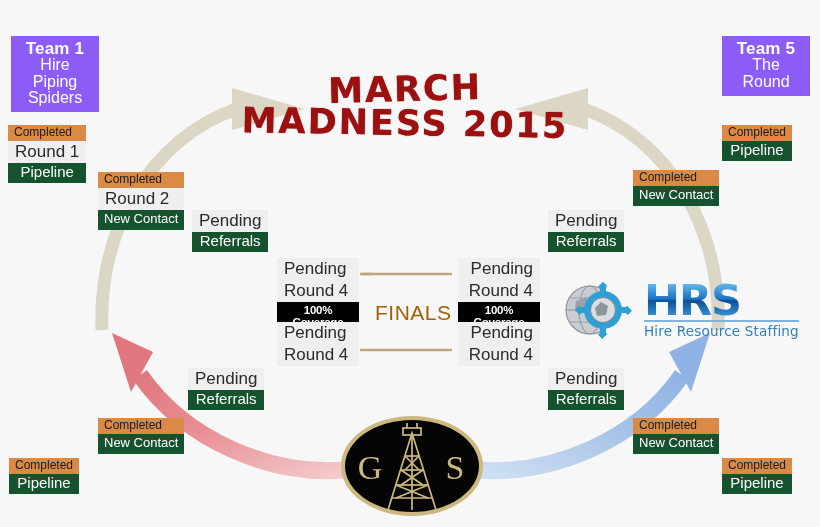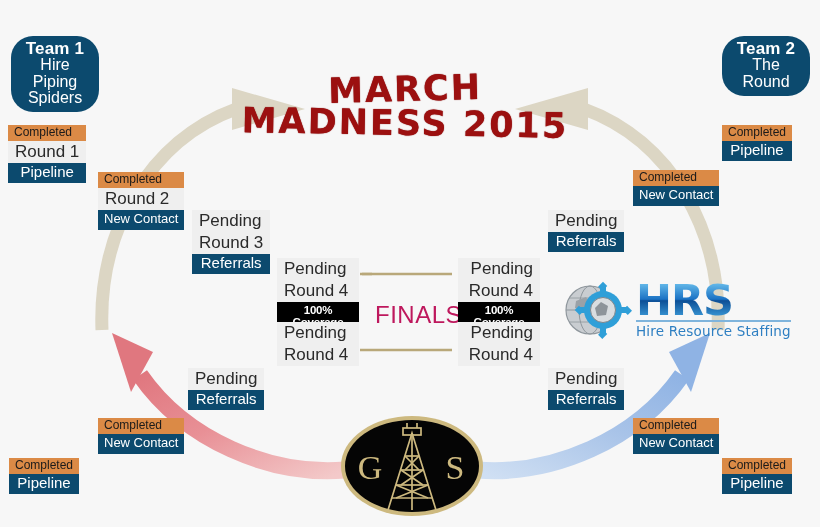--- a/index.html
+++ b/index.html
@@ -2,41 +2,41 @@
 <html><head>
 <meta charset="utf-8">
 <style>
   html,body{margin:0;padding:0;background:#ffffff;}
   body{font-family:"Liberation Sans", sans-serif;}
   #stage{position:relative;width:820px;height:527px;background:#f7f7f7;overflow:hidden;}
 
   .svg-layer{position:absolute;left:0;top:0;width:820px;height:527px;pointer-events:none;}
 
   
-  .team-box{position:absolute;background:#0c4a6e;color:#ffffff;text-align:center;
-            padding:4px 0 6px 0;line-height:1.02;border-radius:22px;}
+  .team-box{position:absolute;background:#8b5cf6;color:#ffffff;text-align:center;
+            padding:4px 0 6px 0;line-height:1.02;}
   .team-box .tname{font-weight:bold;font-size:17px;display:block;letter-spacing:0.2px;}
   .team-box .tsub{font-size:16px;display:block;}
 
   
   .stack{position:absolute;}
   .row{display:block;white-space:nowrap;line-height:1.12;}
   .r-orange{background:#db8a46;color:#1a1a1a;font-size:12px;padding:1px 6px 2px 6px;}
   .r-grey{background:#efefef;color:#2a2a2a;font-size:17px;padding:1px 7px 2px 7px;}
-  .r-black{background:#0c4a6e;color:#ffffff;font-size:15px;padding:1px 7px 2px 7px;}
+  .r-black{background:#14532d;color:#ffffff;font-size:15px;padding:1px 7px 2px 7px;}
   .r-black.small{font-size:13px;font-weight:normal;padding:2px 6px 3px 6px;}
   .ra-r{text-align:right;}
   .ra-l{text-align:left;}
   .ra-c{text-align:center;}
 
   .blk-cov{background:#000;color:#fff;font-size:11.5px;font-weight:bold;
            padding:2px 5px 3px 5px;letter-spacing:-0.2px;display:block;text-align:center;}
 
   
-  .finals-word{position:absolute;font-size:24px;color:#be185d;letter-spacing:0.5px;}
+  .finals-word{position:absolute;font-size:21px;color:#a16207;letter-spacing:0.5px;}
 
   
   .title-wrap{position:absolute;text-align:center;color:#9c1010;
               font-family:"DejaVu Sans", sans-serif;font-weight:bold;
               line-height:0.98;text-shadow:0 0 1px #7e0707;}
   .title-wrap .l1{font-size:35px;display:block;letter-spacing:2px;
                   transform:rotate(-1.5deg);}
   .title-wrap .l2{font-size:35px;display:block;letter-spacing:2px;
                   transform:rotate(1deg);}
 
@@ -45,21 +45,21 @@
   .hpp .main{font-family:"Liberation Serif", serif;font-style:italic;font-weight:bold;
              font-size:46px;color:#cf2027;letter-spacing:-1px;line-height:0.9;
              position:relative;z-index:2;}
   .hpp .tag{font-family:"DejaVu Sans", sans-serif;font-style:italic;font-weight:bold;
             font-size:11px;color:#151515;letter-spacing:0.6px;margin-top:-8px;position:relative;z-index:2;}
   .hpp .sub{font-family:"Liberation Serif", serif;font-style:italic;font-size:11.5px;
             color:#2a2a2a;margin-top:6px;letter-spacing:0.1px;}
 
   
   .hrs{position:absolute;display:flex;align-items:center;}
-  .hrs .words{margin-left:4px;}
+  .hrs .words{margin-left:12px;}
   .hrs .main{font-family:"DejaVu Sans", sans-serif;font-weight:bold;font-size:43px;
              line-height:0.9;letter-spacing:-1px;
              background:linear-gradient(180deg,#6fc4ef 0%,#1b72c4 48%,#0d4f96 52%,#3fa0dd 100%);
              -webkit-background-clip:text;background-clip:text;color:transparent;
              -webkit-text-fill-color:transparent;}
   .hrs .tag{font-family:"DejaVu Sans", sans-serif;font-size:13.5px;color:#2e7fc2;
             letter-spacing:0.2px;margin-top:1px;}
   .hrs .rule{height:2px;background:#7fb4dc;margin:1px 0 1px 0;}
 
   
@@ -118,40 +118,39 @@
   </div>
 
   <div class="team-box" style="left:11px;top:36px;width:88px;">
     <span class="tname">Team 1</span>
     <span class="tsub">Hire</span>
     <span class="tsub">Piping</span>
     <span class="tsub">Spiders</span>
   </div>
 
   <div class="team-box" style="left:722px;top:36px;width:88px;">
-    <span class="tname">Team 2</span>
+    <span class="tname">Team 5</span>
     <span class="tsub">The</span>
     <span class="tsub">Round</span>
   </div>
 
   <div class="stack" style="left:8px;top:125px;">
     <span class="row r-orange ra-l">Completed</span>
     <span class="row r-grey ra-l">Round 1</span>
     <span class="row r-black ra-c">Pipeline</span>
   </div>
 
   <div class="stack" style="left:98px;top:172px;">
     <span class="row r-orange ra-l">Completed</span>
     <span class="row r-grey ra-l">Round 2</span>
     <span class="row r-black small ra-c">New Contact</span>
   </div>
 
   <div class="stack" style="left:192px;top:210px;">
     <span class="row r-grey ra-l">Pending</span>
-    <span class="row r-grey ra-l">Round 3</span>
     <span class="row r-black ra-c">Referrals</span>
   </div>
 
   <div class="stack" style="left:277px;top:258px;width:82px;">
     <span class="row r-grey ra-l">Pending</span>
     <span class="row r-grey ra-l">Round 4</span>
     <span class="blk-cov">100% Coverage</span>
   </div>
 
   <div class="stack" style="left:277px;top:322px;width:82px;">

